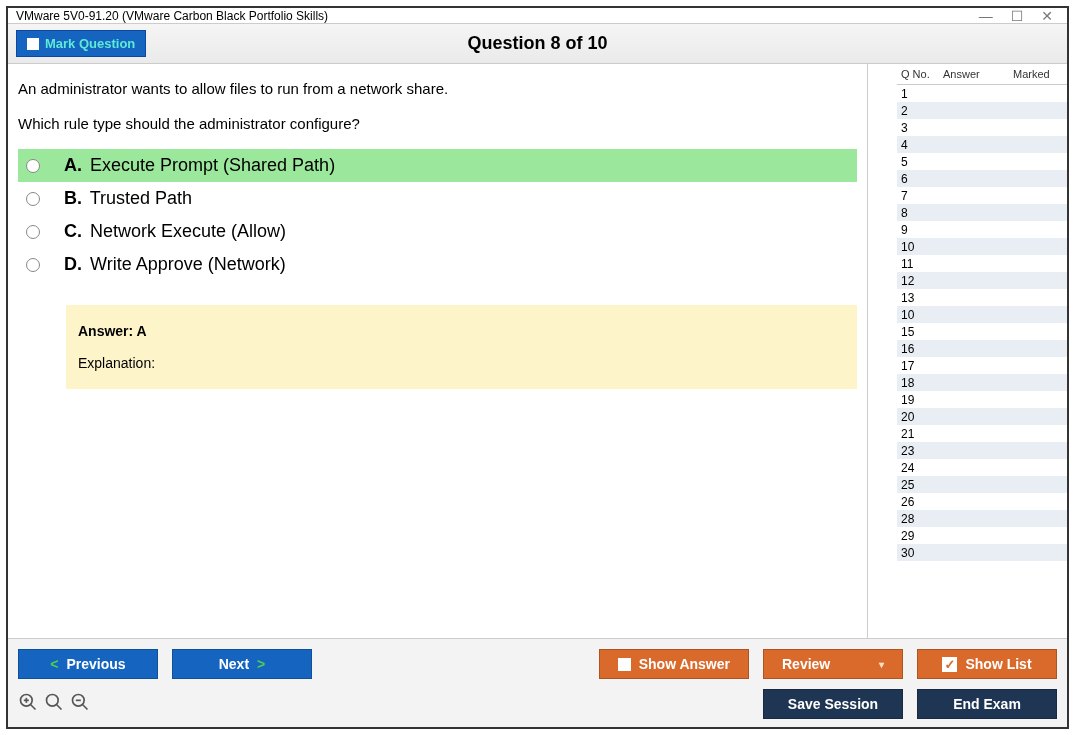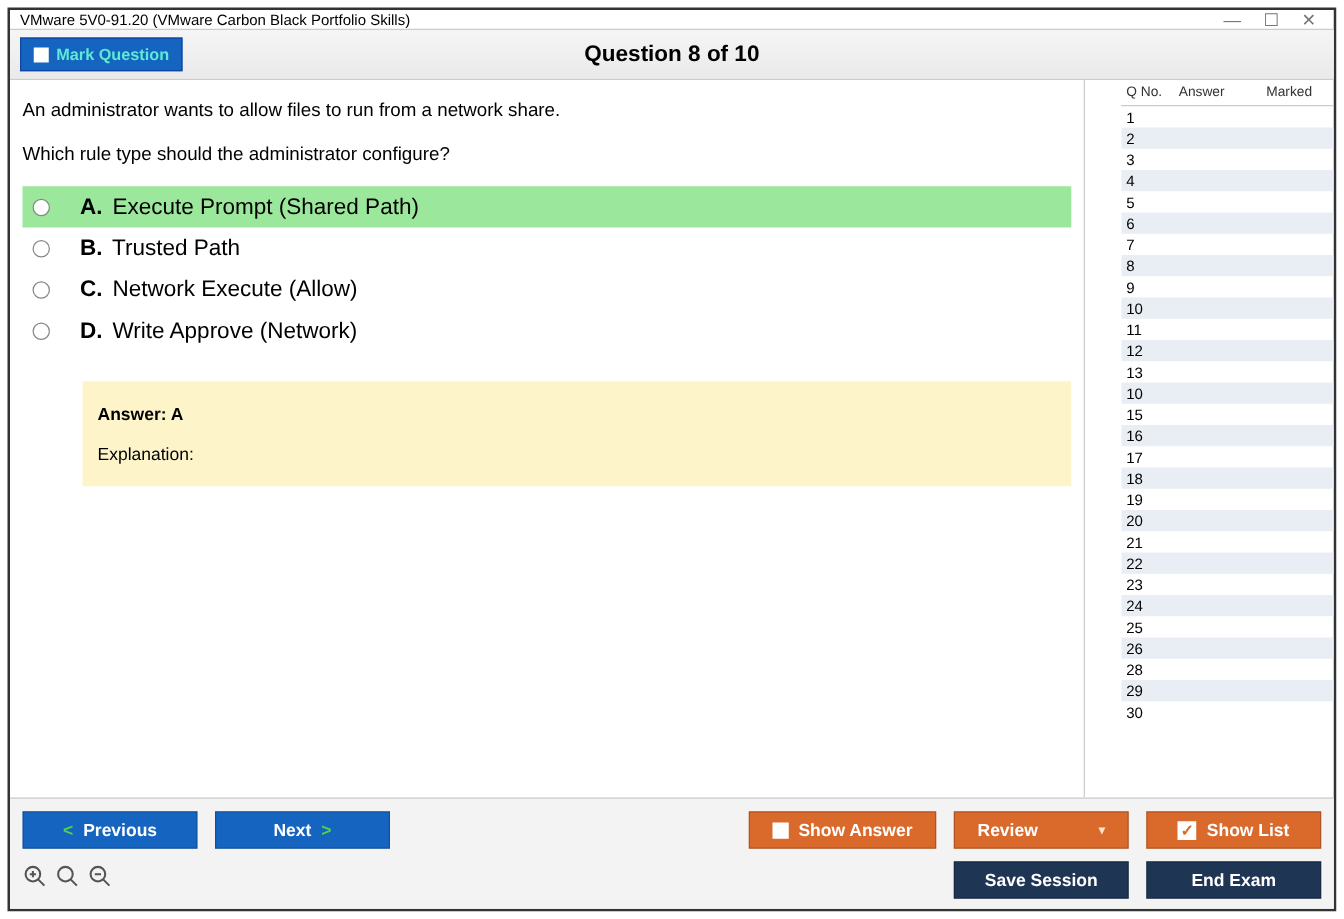--- a/index.html
+++ b/index.html
@@ -290,23 +290,20 @@
             <div class="c1">18</div>
           </div>
           <div class="side-row">
             <div class="c1">19</div>
           </div>
           <div class="side-row">
             <div class="c1">20</div>
           </div>
           <div class="side-row">
             <div class="c1">21</div>
-          </div>
-          <div class="side-row">
-            <div class="c1">22</div>
           </div>
           <div class="side-row">
             <div class="c1">23</div>
           </div>
           <div class="side-row">
             <div class="c1">24</div>
           </div>
           <div class="side-row">
             <div class="c1">25</div>
           </div>

